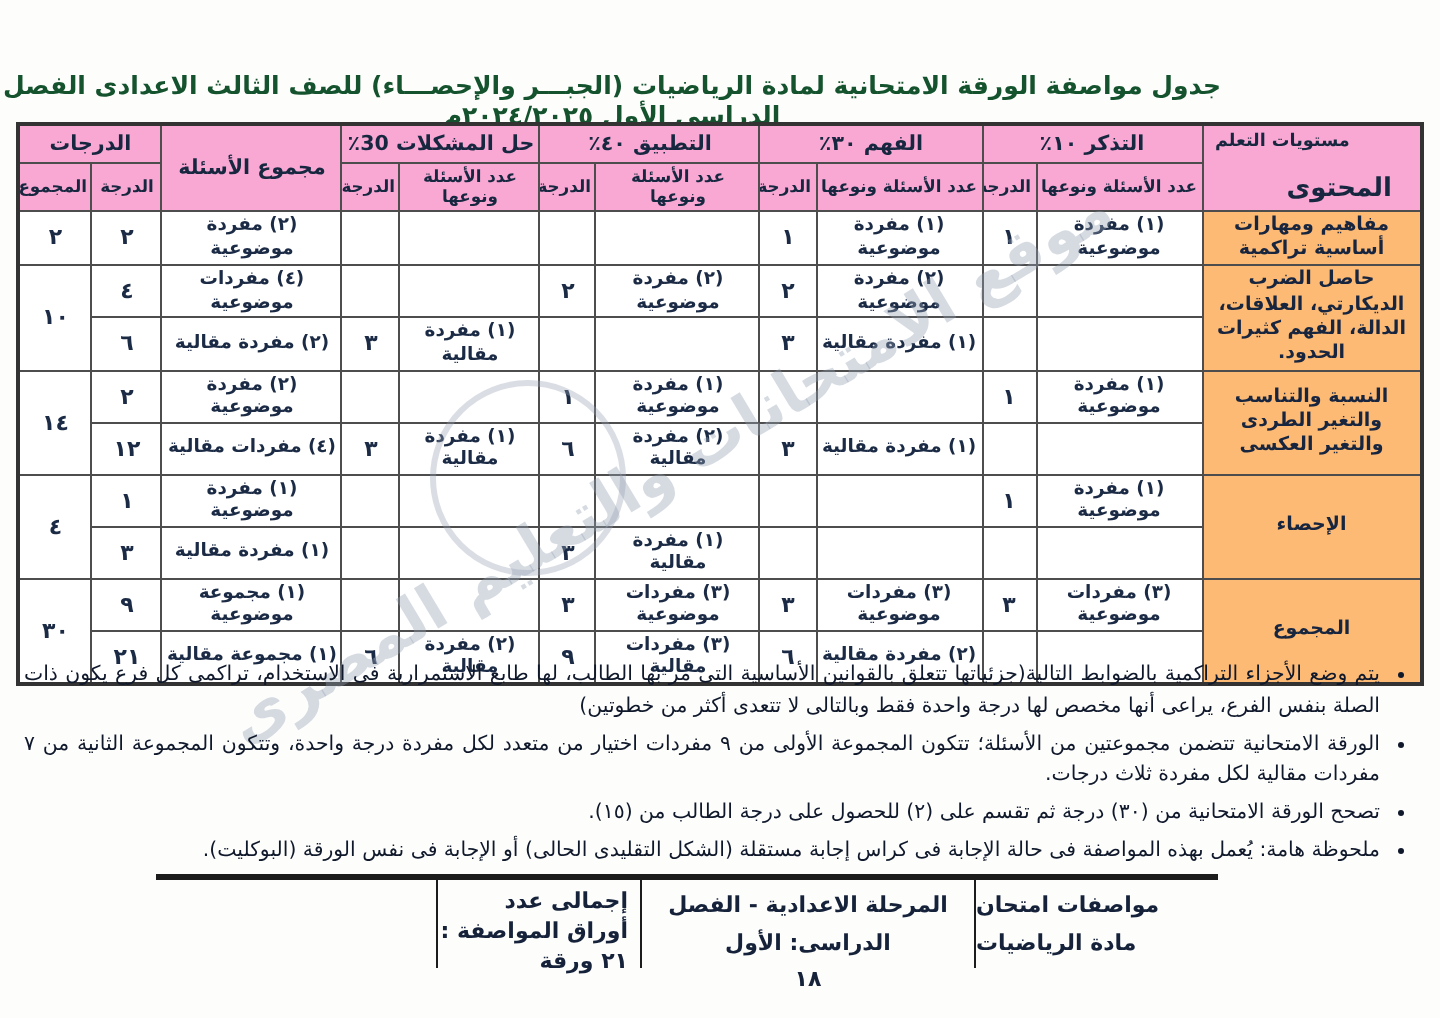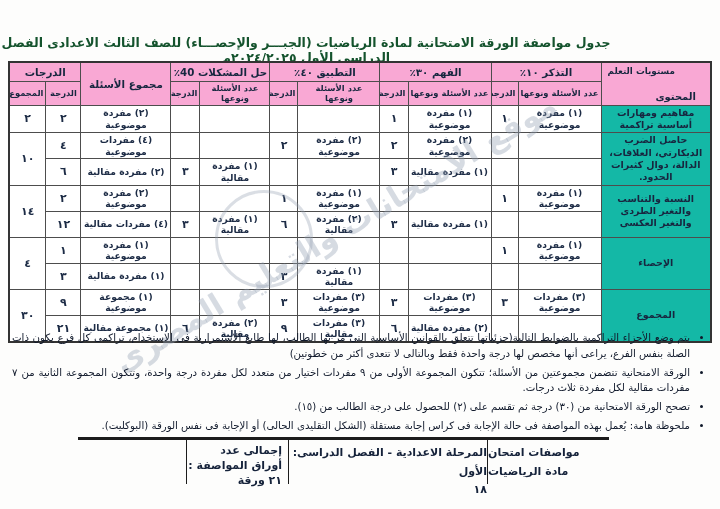--- a/index.html
+++ b/index.html
@@ -25,32 +25,32 @@
     font-weight:bold;text-align:center;vertical-align:middle;
     padding:1px 2px;overflow:hidden;
   }
   .spec thead th{background:#f9a8d4;color:#16273f;}
   .spec thead tr.hrow1{height:19px;font-size:10.3px;}
   .spec thead tr.hrow2{height:24px;}
   .spec thead tr.hrow2 th{font-size:8.4px;}
   .spec tbody tr{height:24px;}
   .spec td.n{font-size:9.2px;line-height:1.25;text-align:center;}
   .spec td.g{font-size:11px;}
-  .spec th.rowlabel{background:#14b8a6;font-size:9.5px;line-height:1.3;padding:1px 3px;color:#18253f;}
+  .spec th.rowlabel{background:#fdba74;font-size:9.5px;line-height:1.3;padding:1px 3px;color:#18253f;}
   .spec td.total{font-size:11px;}
   
   th.corner{
     position:relative;padding:0;
     background-image:linear-gradient(to bottom right,
       transparent calc(50% - 0.8px), #4d4d4d calc(50% - 0.8px),
       #4d4d4d calc(50% + 0.8px), transparent calc(50% + 0.8px));
     background-color:#d9e5f3;
   }
   .corner-top{position:absolute;top:3px;left:6px;font-size:8.8px;}
-  .corner-bottom{position:absolute;bottom:3px;right:14px;font-size:10px;}
+  .corner-bottom{position:absolute;bottom:3px;right:14px;font-size:13px;}
   
   .watermark{
     position:absolute;top:215px;left:55px;width:560px;
     transform:rotate(-31deg);transform-origin:center;
     text-align:center;font-size:31px;font-weight:bold;
     color:rgba(148,160,178,0.38);pointer-events:none;white-space:nowrap;
   }
   .wm-circle{
     position:absolute;top:190px;left:215px;width:92px;height:92px;
     border:3px solid rgba(148,160,178,0.35);border-radius:50%;
@@ -63,21 +63,21 @@
     font-size:10.2px;font-weight:normal;color:#10192b;
     text-align:justify;line-height:1.55;margin-bottom:3px;
   }
   
   .footer{
     position:absolute;top:437px;left:78px;width:531px;height:44px;
     border-top:3px solid #1c1c1c;direction:rtl;display:flex;
   }
   .f-cell{font-size:11px;font-weight:bold;color:#15223a;padding-top:4px;box-sizing:border-box;}
   .f-right{width:121px;text-align:left;padding-right:4px;line-height:1.7;}
-  .f-mid{width:200px;border-left:1.5px solid #1c1c1c;border-right:1.5px solid #1c1c1c;line-height:1.7;}
+  .f-mid{width:168px;text-align:center;border-left:1.5px solid #1c1c1c;border-right:1.5px solid #1c1c1c;line-height:1.7;}
   .f-left{width:102px;text-align:right;padding-right:6px;border-left:1.5px solid #1c1c1c;line-height:1.35;}
   .f-fill{flex:1;}
 </style>
 </head>
 <body>
 
 <div class="page-title">جدول مواصفة الورقة الامتحانية لمادة الرياضيات (الجبـــر والإحصـــاء) للصف الثالث الاعدادى الفصل الدراسى الأول ٢٠٢٤/٢٠٢٥م</div>
 
 <table class="spec">
   <colgroup>
@@ -96,21 +96,21 @@
   </colgroup>
   <thead>
     <tr class="hrow1">
       <th class="corner" rowspan="2">
         <div class="corner-top">مستويات التعلم</div>
         <div class="corner-bottom">المحتوى</div>
       </th>
       <th colspan="2">التذكر ١٠٪</th>
       <th colspan="2">الفهم ٣٠٪</th>
       <th colspan="2">التطبيق ٤٠٪</th>
-      <th colspan="2">حل المشكلات 40٪</th>
+      <th colspan="2">حل المشكلات 30٪</th>
       <th rowspan="2" style="font-size:10.3px">مجموع الأسئلة</th>
       <th colspan="2">الدرجات</th>
     </tr>
     <tr class="hrow2">
       <th>عدد الأسئلة ونوعها</th>
       <th>الدرجة</th>
       <th>عدد الأسئلة ونوعها</th>
       <th>الدرجة</th>
       <th>عدد الأسئلة ونوعها</th>
       <th>الدرجة</th>
@@ -129,21 +129,21 @@
         <td class="g">١</td>
         <td class="n"></td>
         <td class="g"></td>
         <td class="n"></td>
         <td class="g"></td>
         <td class="n">(٢) مفردة موضوعية</td>
         <td class="g">٢</td>
         <td class="g total" rowspan="1">٢</td>
       </tr>
       <tr>
-        <th class="rowlabel" rowspan="2">حاصل الضرب الديكارتي، العلاقات، الدالة، دوال كثيرات الحدود.</th>
+        <th class="rowlabel" rowspan="2">حاصل الضرب الديكارتي، العلاقات، الدالة، الفهم كثيرات الحدود.</th>
         <td class="n"></td>
         <td class="g"></td>
         <td class="n">(٢) مفردة موضوعية</td>
         <td class="g">٢</td>
         <td class="n">(٢) مفردة موضوعية</td>
         <td class="g">٢</td>
         <td class="n"></td>
         <td class="g"></td>
         <td class="n">(٤) مفردات موضوعية</td>
         <td class="g">٤</td>

